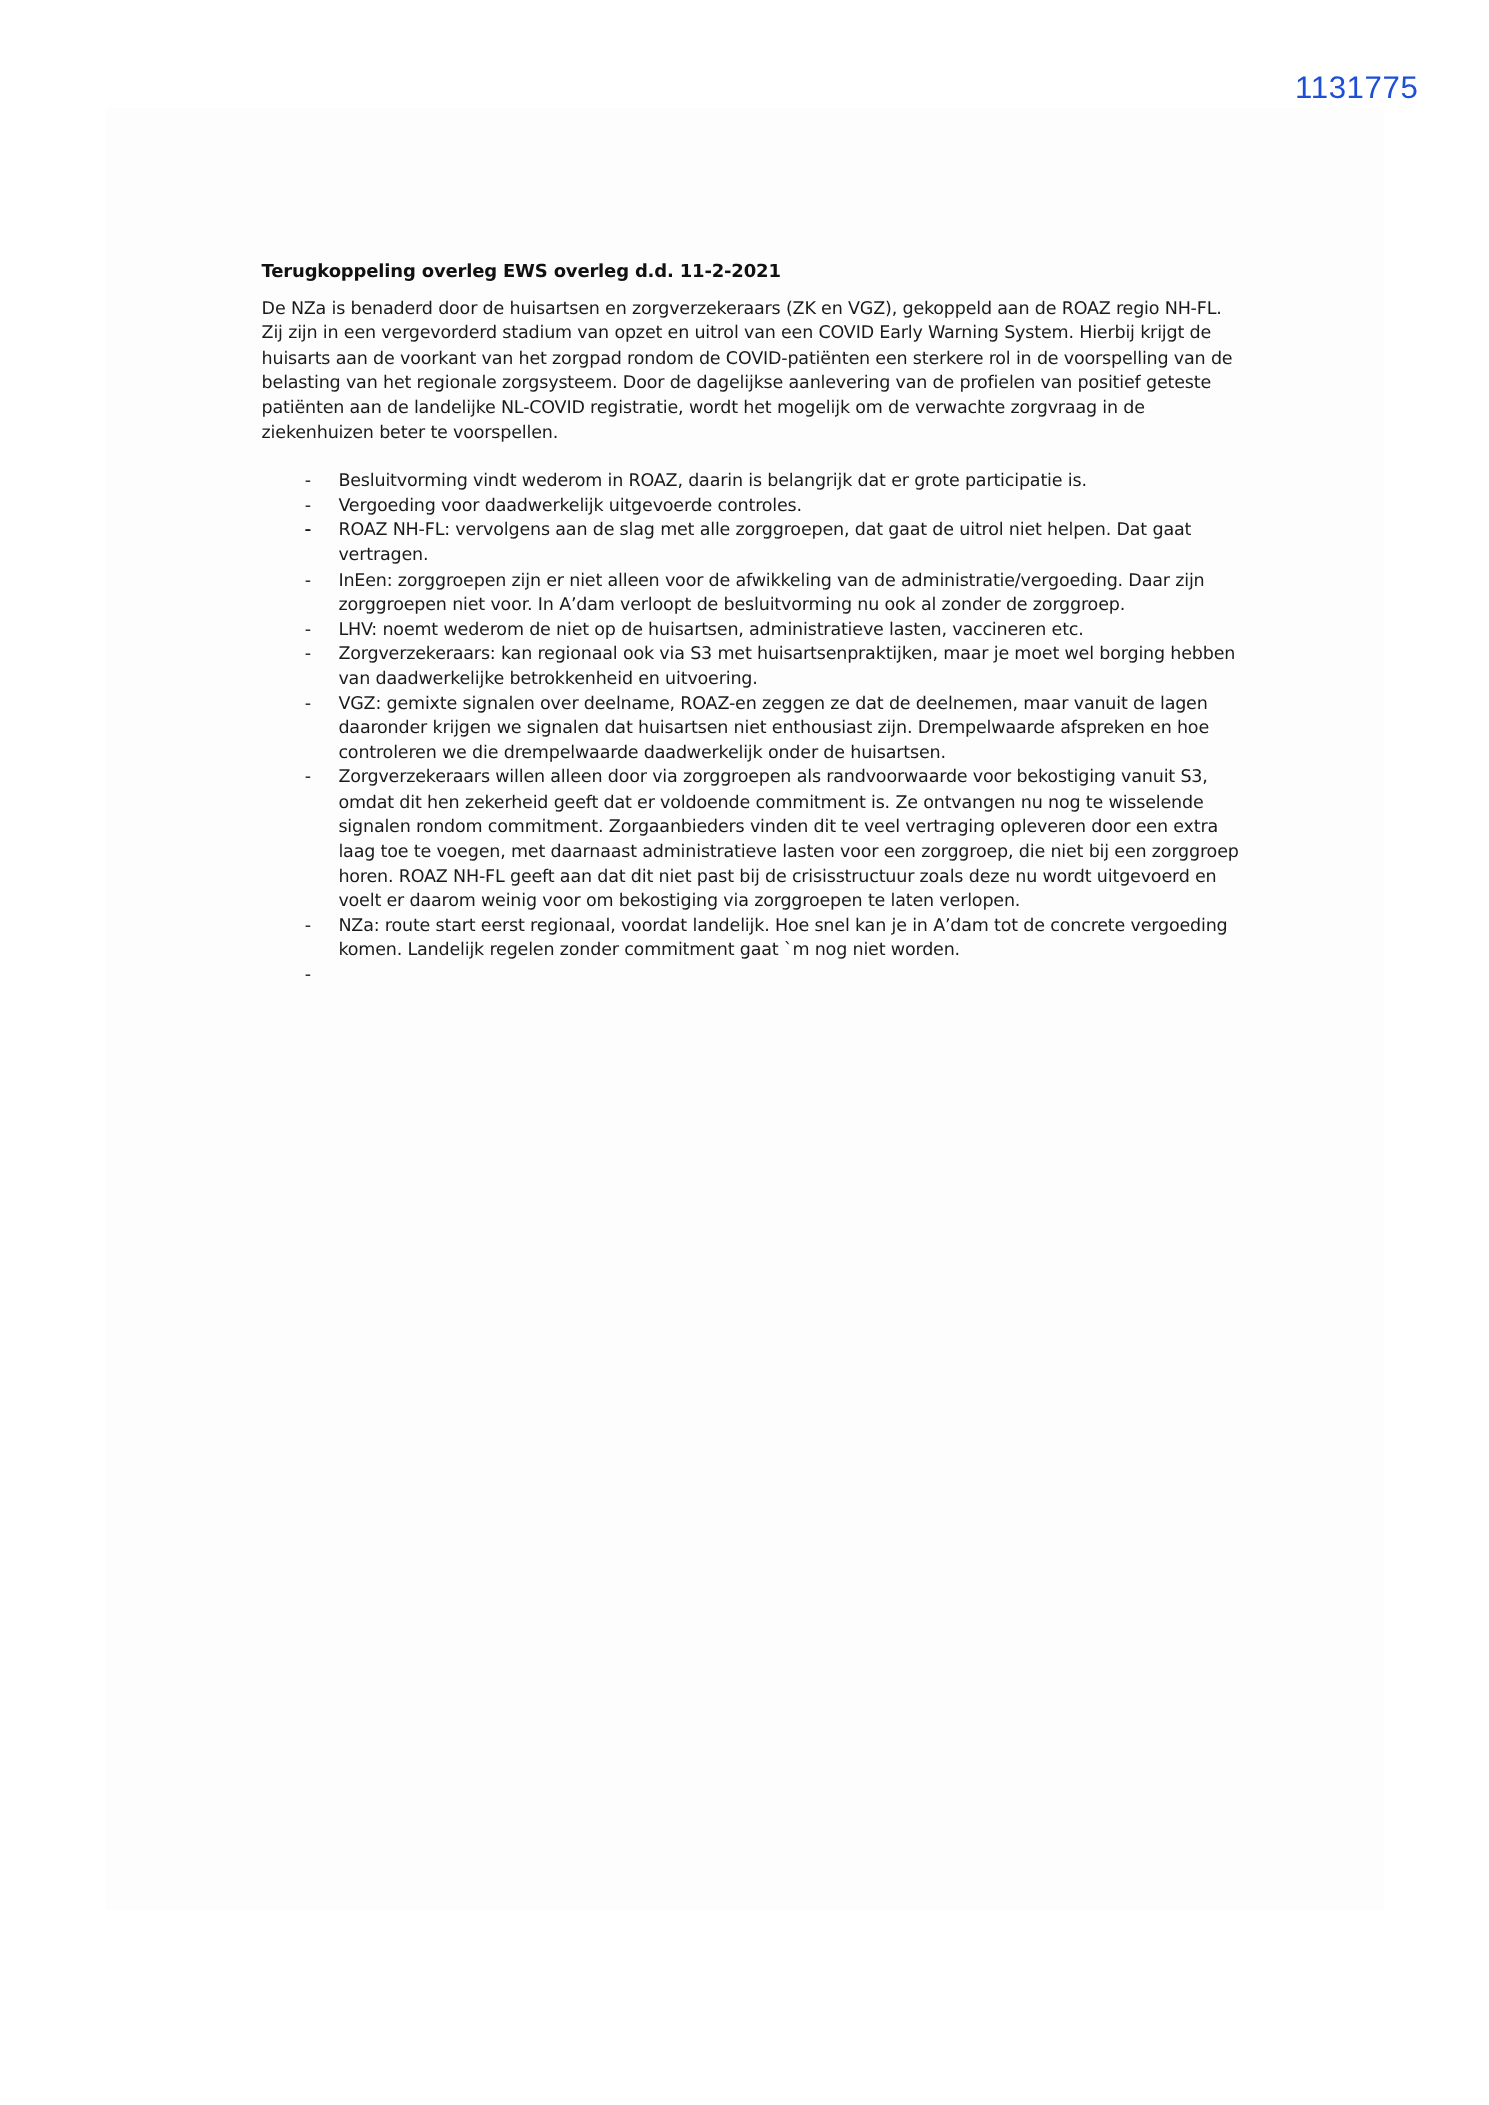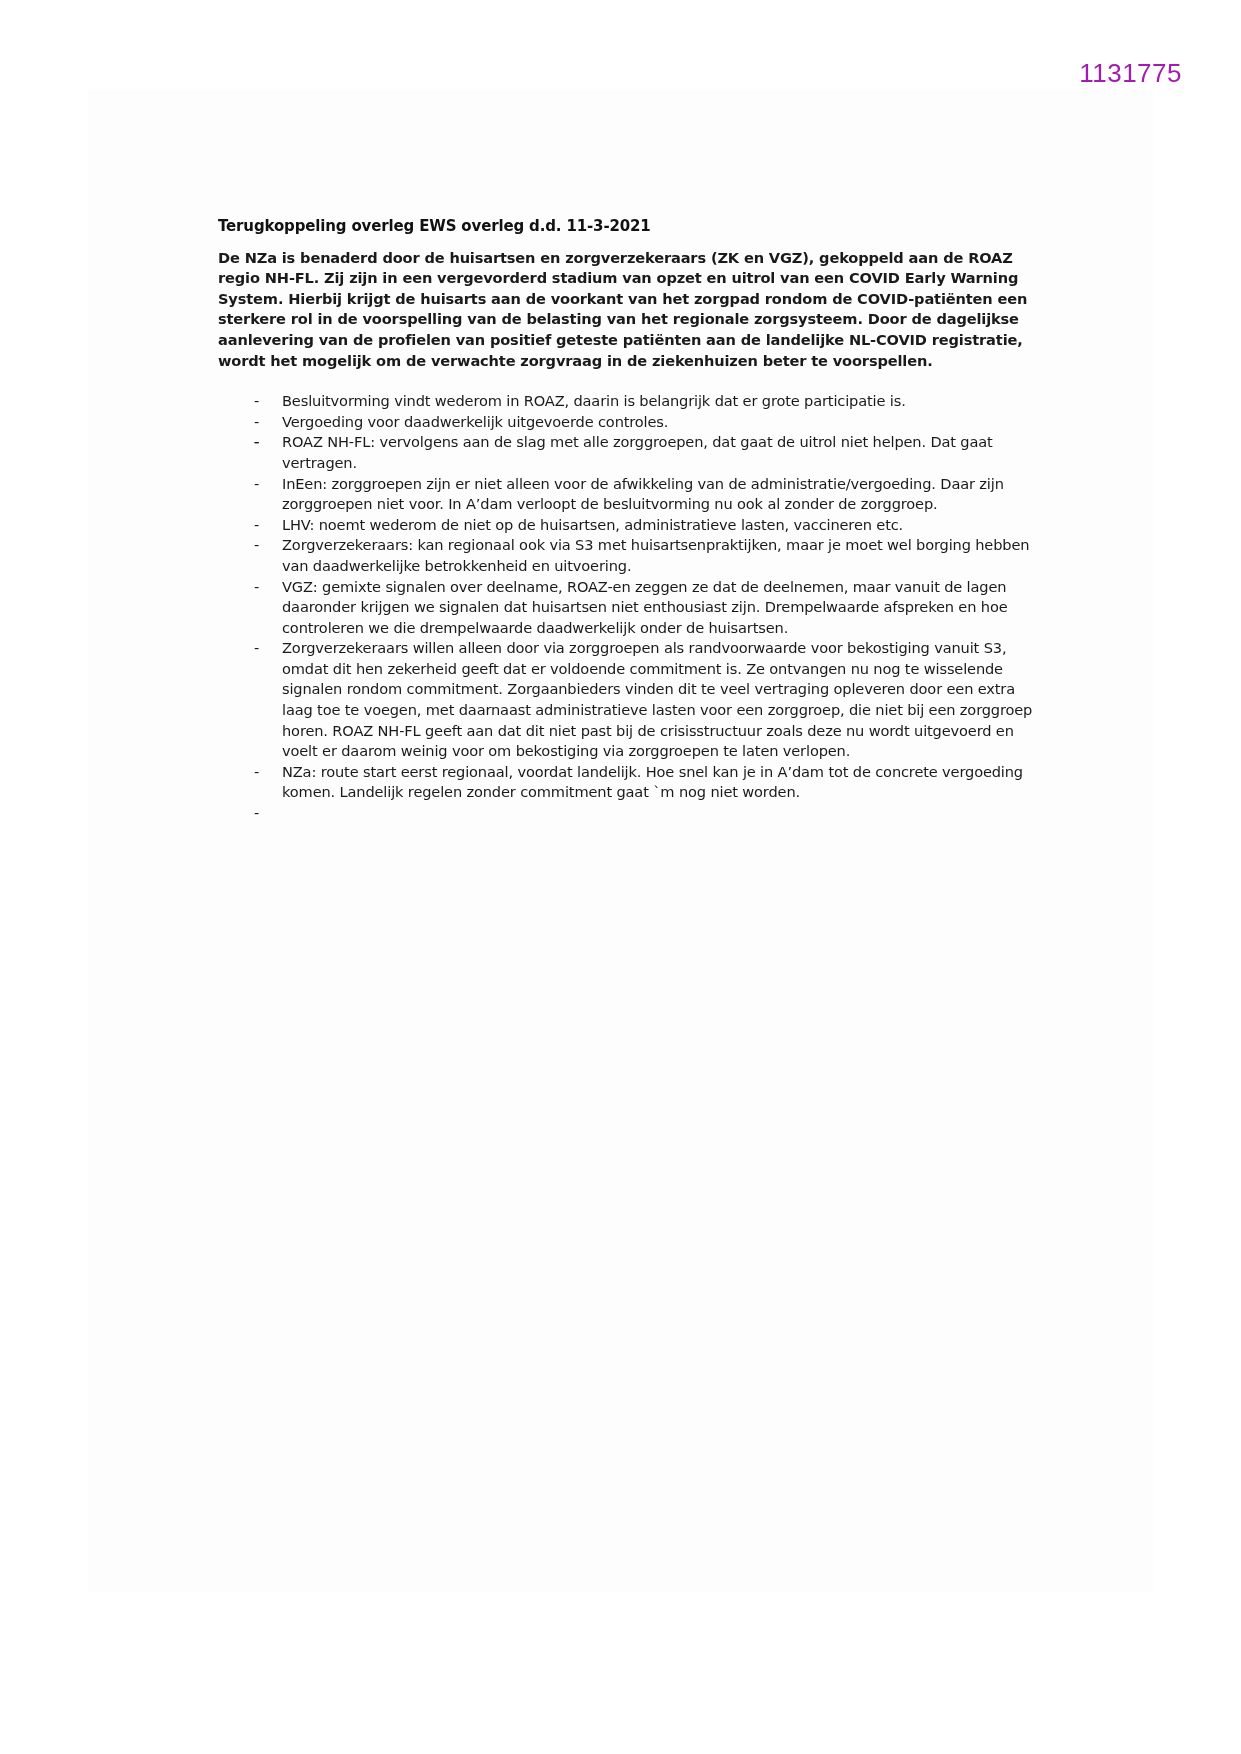--- a/index.html
+++ b/index.html
@@ -11,21 +11,21 @@
     overflow: hidden;
     font-family: "DejaVu Sans", sans-serif;
     color: #1a1a1a;
   }
   .doc-number {
     position: absolute;
     top: 58px;
     right: 59px;
     font-family: "Liberation Sans", sans-serif;
     font-size: 26px;
-    color: #a21caf;
+    color: #1d4ed8;
     letter-spacing: 0.5px;
   }
   .scan-area {
     position: absolute;
     left: 88px;
     top: 90px;
     width: 1065px;
     height: 1502px;
     background: #fdfdfd;
   }
@@ -39,21 +39,20 @@
     letter-spacing: -0.15px;
   }
   .title {
     font-weight: bold;
     font-size: 15px;
     margin: 0 0 11px 0;
     color: #111;
   }
   .intro {
     margin: 0 0 20px 0;
-    font-weight: bold;
   }
   .section-label {
     margin: 0;
   }
   ul.bullets {
     list-style: none;
     margin: 0;
     padding: 0;
   }
   ul.bullets li {
@@ -68,21 +67,21 @@
   }
 </style>
 </head>
 <body>
 
 <div class="scan-area"></div>
 
 <div class="doc-number">1131775</div>
 
 <div class="content">
-  <h1 class="title">Terugkoppeling overleg EWS overleg d.d. 11-3-2021</h1>
+  <h1 class="title">Terugkoppeling overleg EWS overleg d.d. 11-2-2021</h1>
   <p class="intro">De NZa is benaderd door de huisartsen en zorgverzekeraars (ZK en VGZ), gekoppeld aan de ROAZ regio NH-FL. Zij zijn in een vergevorderd stadium van opzet en uitrol van een COVID Early Warning System. Hierbij krijgt de huisarts aan de voorkant van het zorgpad rondom de COVID-patiënten een sterkere rol in de voorspelling van de belasting van het regionale zorgsysteem. Door de dagelijkse aanlevering van de profielen van positief geteste patiënten aan de landelijke NL-COVID registratie, wordt het mogelijk om de verwachte zorgvraag in de ziekenhuizen beter te voorspellen.</p>
   <ul class="bullets">
     <li><span class="dash">-</span><span>Besluitvorming vindt wederom in ROAZ, daarin is belangrijk dat er grote participatie is.</span></li>
     <li><span class="dash">-</span><span>Vergoeding voor daadwerkelijk uitgevoerde controles.</span></li>
     <li><span class="dash">-</span></li>
     <li><span class="dash">-</span></li>
     <li><span class="dash">-</span><span>ROAZ NH-FL: vervolgens aan de slag met alle zorggroepen, dat gaat de uitrol niet helpen. Dat gaat vertragen.</span></li>
     <li><span class="dash">-</span><span>InEen: zorggroepen zijn er niet alleen voor de afwikkeling van de administratie/vergoeding. Daar zijn zorggroepen niet voor. In A’dam verloopt de besluitvorming nu ook al zonder de zorggroep.</span></li>
     <li><span class="dash">-</span><span>LHV: noemt wederom de niet op de huisartsen, administratieve lasten, vaccineren etc.</span></li>
     <li><span class="dash">-</span><span>Zorgverzekeraars: kan regionaal ook via S3 met huisartsenpraktijken, maar je moet wel borging hebben van daadwerkelijke betrokkenheid en uitvoering.</span></li>

